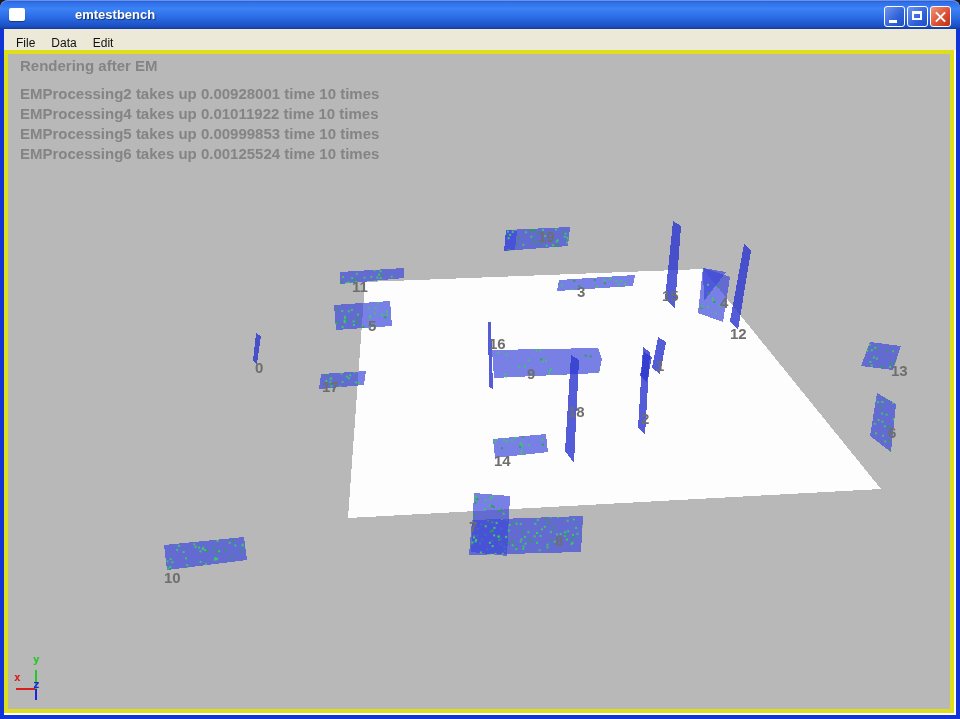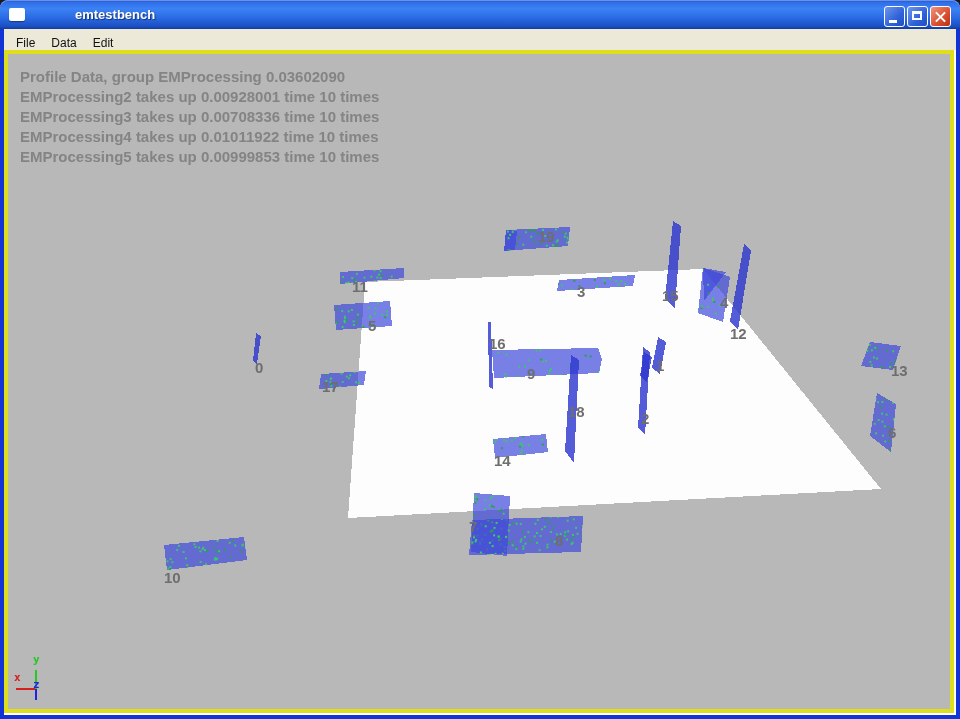--- a/index.html
+++ b/index.html
@@ -631,23 +631,23 @@
         <text x="534" y="242" fill="#6e6e6e" font-size="15" font-weight="bold" font-family="&quot;Liberation Sans&quot;,sans-serif">19</text>
         <line x1="32" y1="689" x2="12" y2="689" stroke="#d42020" stroke-width="1.5" shape-rendering="crispEdges"></line>
         <line x1="32" y1="689" x2="32" y2="670" stroke="#22c922" stroke-width="1.5" shape-rendering="crispEdges"></line>
         <line x1="32" y1="689" x2="32" y2="700" stroke="#2222e6" stroke-width="1.5" shape-rendering="crispEdges"></line>
         <text x="10" y="681" fill="#d42020" font-size="11" font-weight="bold" font-family="&quot;DejaVu Sans Mono&quot;,monospace">x</text>
         <text x="29" y="663" fill="#22c922" font-size="11" font-weight="bold" font-family="&quot;DejaVu Sans Mono&quot;,monospace">y</text>
         <text x="29" y="688" fill="#2222e6" font-size="11" font-weight="bold" font-family="&quot;DejaVu Sans Mono&quot;,monospace">z</text>
       </svg>
 
     <div class="overlay-text">
+      <div class="overlay-heading">Rendering after EM</div>
       <div class="overlay-lines">
-        <div>Profile Data, group EMProcessing 0.03602090</div>
         <div>EMProcessing2 takes up 0.00928001 time 10 times</div>
-        <div>EMProcessing3 takes up 0.00708336 time 10 times</div>
         <div>EMProcessing4 takes up 0.01011922 time 10 times</div>
         <div>EMProcessing5 takes up 0.00999853 time 10 times</div>
+        <div>EMProcessing6 takes up 0.00125524 time 10 times</div>
       </div>
     </div>
 
   </div>
 </div>
 
 </body></html>

